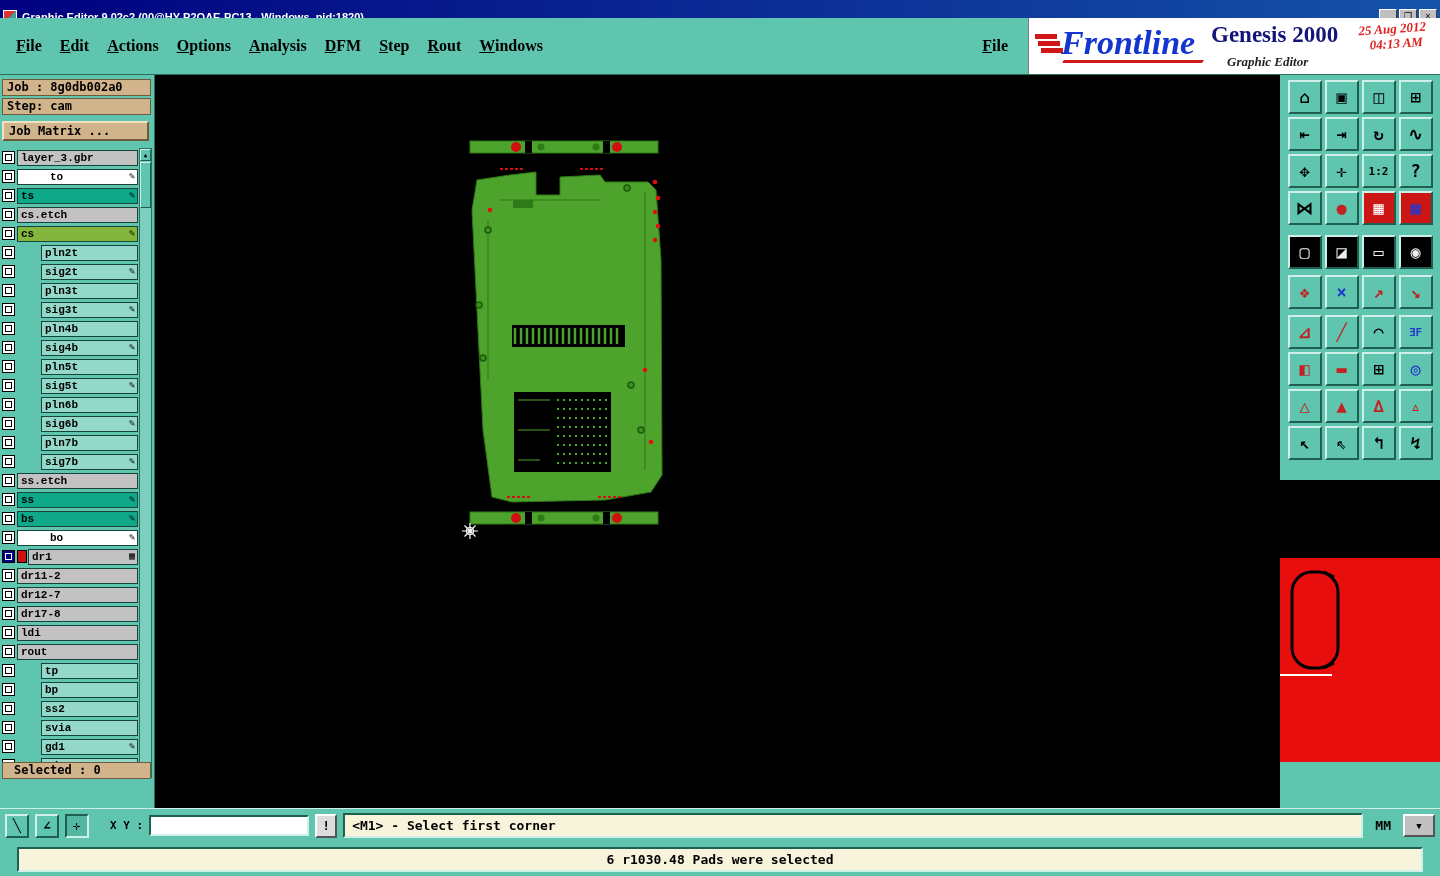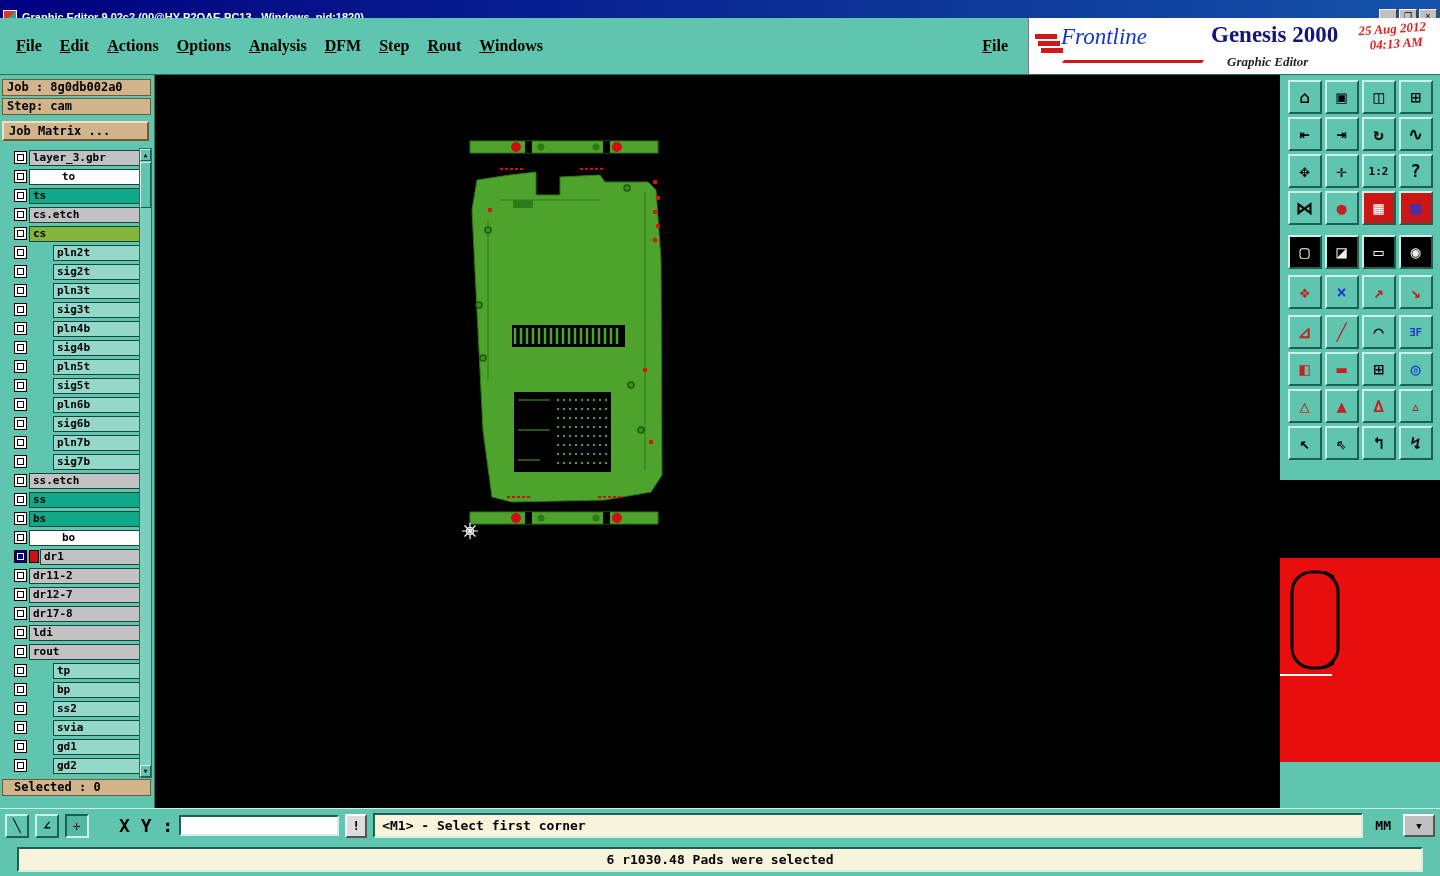--- a/index.html
+++ b/index.html
@@ -21,42 +21,42 @@
   #menubar{position:absolute;left:0;top:18px;width:1440px;height:57px;display:flex;}
   #menus{flex:1;background:#5FC5AF;display:flex;align-items:center;gap:18px;padding-left:16px;
     font-family:"Liberation Serif",serif;font-size:16px;font-weight:bold;
     border-bottom:1px solid #2A6E5E;box-sizing:border-box;}
   .menu-item{display:inline-block;cursor:default;}
   .menu-item::first-letter{text-decoration:underline;}
   #help-item{margin-left:auto;margin-right:20px;}
   #logo-panel{width:412px;background:#fff;position:relative;border-left:1px solid #7a7a7a;
     border-bottom:1px solid #2A6E5E;box-sizing:border-box;font-family:"Liberation Serif",serif;}
   .fl-bar{position:absolute;width:22px;height:5px;background:#d01818;}
-  #fl-text{position:absolute;left:32px;top:6px;font-size:23px;font-weight:normal;font-style:italic;color:#1535d0;}
+  #fl-text{position:absolute;left:32px;top:6px;font-size:34px;font-weight:bold;font-style:italic;color:#1535d0;}
   #fl-underline{position:absolute;left:34px;top:42px;width:140px;height:3px;background:#d01818;transform:skewX(-30deg);}
   #gen-text{position:absolute;left:182px;top:4px;font-size:23px;font-weight:bold;color:#14147a;}
   #gen-sub{position:absolute;left:198px;top:36px;font-size:13px;font-weight:bold;font-style:italic;color:#222;}
   #dt{position:absolute;left:330px;top:3px;color:#e02020;font-weight:bold;font-style:italic;
       font-size:13px;transform:rotate(-4deg);line-height:15px;}
   #dt .t2{padding-left:10px;}
 
   
   #sidebar{position:absolute;left:0;top:75px;width:155px;height:733px;background:#5FC5AF;
     border-right:1px solid #2A6E5E;box-sizing:border-box;}
   .tan-strip{position:absolute;left:2px;width:149px;height:17px;background:#D2B48C;
     border:1px solid #6b5b3a;box-sizing:border-box;font-size:12px;font-weight:bold;
     line-height:15px;padding-left:4px;white-space:nowrap;}
   #job-strip{top:4px;}
   #step-strip{top:23px;}
   #matrix-btn{position:absolute;left:2px;top:46px;width:147px;height:20px;background:#D2B48C;
     border:2px solid;border-color:#efe0c2 #6b5b3a #6b5b3a #efe0c2;box-sizing:border-box;
     font-size:12px;font-weight:bold;line-height:16px;padding-left:5px;}
-  #selected-strip{top:704px;padding-left:11px;}
-
-  #layer-list{position:absolute;left:14px;top:73px;width:136px;}
+  #selected-strip{top:687px;padding-left:11px;}
+
+  #layer-list{position:absolute;left:2px;top:73px;width:136px;font-family:Liberation Mono, monospace;}
   .layer-row{display:flex;align-items:center;height:19px;}
   .cb{width:13px;height:13px;background:#fff;border:1px solid #000;margin-right:2px;
     position:relative;flex:none;box-sizing:border-box;}
   .cb::after{content:"";position:absolute;left:2px;top:2px;width:5px;height:5px;border:1px solid #000;}
   .cb.navy{background:#000080;}
   .cb.navy::after{border-color:#fff;}
   .swatch{width:10px;height:13px;background:#D01010;border:1px solid #000;margin-right:1px;flex:none;box-sizing:border-box;}
   .lab{flex:1;height:16px;border:1px solid #17443a;box-sizing:border-box;display:flex;align-items:center;
     font-size:11px;font-weight:bold;padding-left:3px;overflow:hidden;white-space:nowrap;}
   .lab.g{background:#C2C2C2;} .lab.w{background:#FFFFFF;padding-left:32px;} .lab.t{background:#93D8C8;margin-left:24px;}
@@ -95,21 +95,21 @@
     font-size:13px;font-weight:bold;line-height:17px;white-space:nowrap;}
 
   
   #statusbar{position:absolute;left:0;top:808px;width:1440px;height:34px;background:#5FC5AF;
     border-top:1px solid #cff0e8;display:flex;align-items:center;gap:6px;
     padding:0 5px;box-sizing:border-box;}
   .sq-btn{width:24px;height:24px;background:#5FC5AF;border:2px solid;
     border-color:#cff0e8 #1f5f4f #1f5f4f #cff0e8;box-sizing:border-box;
     display:flex;align-items:center;justify-content:center;font-size:13px;font-weight:bold;flex:none;}
   .sq-btn.pressed{border-color:#1f5f4f #cff0e8 #cff0e8 #1f5f4f;background:#54b7a1;}
-  #xy-label{font-size:18px;font-weight:bold;margin-left:24px;flex:none;}
+  #xy-label{font-size:11px;font-weight:bold;margin-left:15px;flex:none;}
   #xy-input{width:160px;height:21px;background:#fff;border:2px solid;
     border-color:#1f5f4f #cff0e8 #cff0e8 #1f5f4f;box-sizing:border-box;
     font-family:"DejaVu Sans Mono",monospace;font-size:12px;padding:0 3px;flex:none;}
   #alert-btn{width:22px;height:24px;background:#dcdcdc;border:2px solid;
     border-color:#fff #555 #555 #fff;box-sizing:border-box;font-size:13px;font-weight:bold;
     display:flex;align-items:center;justify-content:center;flex:none;}
   #prompt-field{flex:1;height:25px;background:#f8f4dc;border:2px solid;
     border-color:#1f5f4f #cff0e8 #cff0e8 #1f5f4f;box-sizing:border-box;
     font-size:13px;font-weight:bold;line-height:21px;padding-left:7px;white-space:nowrap;overflow:hidden;}
   #units-label{font-size:13px;font-weight:bold;padding:0 6px;flex:none;}

